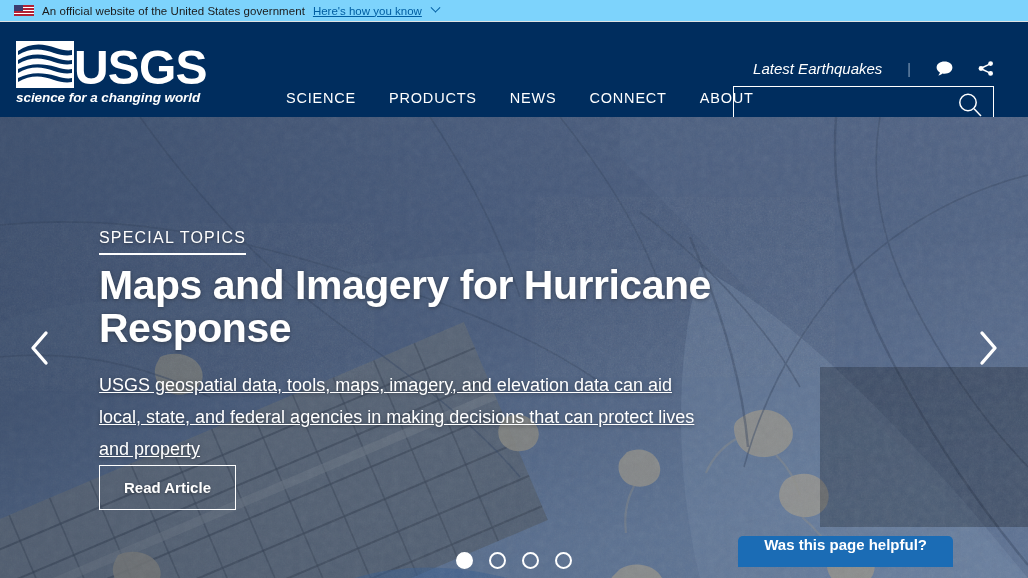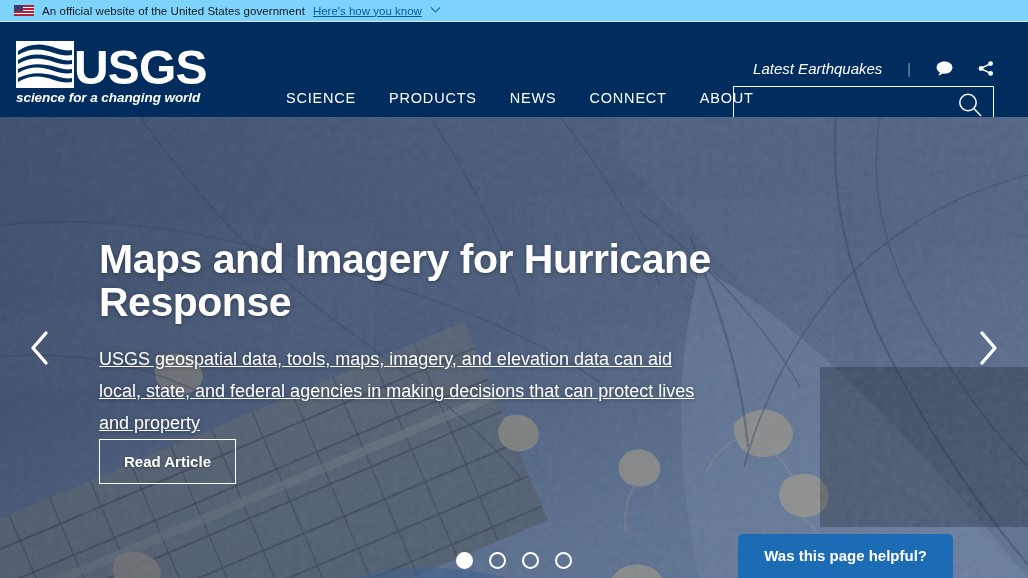--- a/index.html
+++ b/index.html
@@ -156,24 +156,24 @@
     position:absolute; left:50%; transform:translateX(-50%);
     bottom:9px; display:flex; gap:16px; z-index:6;
   }
   .dot {
     width:17px; height:17px; border-radius:50%;
     border:2px solid #ffffff; background:transparent; cursor:pointer;
   }
   .dot.active { background:#ffffff; }
 
   .feedback-btn {
-    position:absolute; right:75px; bottom:0; z-index:7;
+    position:absolute; right:75px; bottom:11px; z-index:7;
     background:#1b6cb5; color:#ffffff;
     font-size:15px; font-weight:bold;
-    padding:13px 26px 14px;
+    padding:0 26px 14px;
     border:none; border-radius:5px 5px 0 0; cursor:pointer;
     font-family:"Liberation Sans", sans-serif;
   }
 </style>
 </head>
 <body>
 
 <div class="gov-banner">
   <span class="flag-icon">
     <span class="stripes"></span>
@@ -364,20 +364,21 @@
 
       <g transform="rotate(-22 632 562)" opacity="0.62">
         <text x="612" y="575" font-family="Liberation Serif, serif" font-size="30" font-style="italic" fill="#2c4a7a">N</text>
       </g>
     </g>
   </svg>
 
   <div class="hero-overlay"></div>
 
   <div class="hero-content">
+    <div><span class="eyebrow">SPECIAL TOPICS</span></div>
     <h1 class="hero-title">Maps and Imagery for Hurricane Response</h1>
     <p class="hero-desc">USGS geospatial data, tools, maps, imagery, and elevation data can aid local, state, and federal agencies in making decisions that can protect lives and property</p>
     <button class="read-btn">Read Article</button>
   </div>
 
   <div class="arrow arrow-prev">
     <svg width="26" height="38" viewBox="0 0 26 38">
       <polyline points="19,4 6,19 19,34" stroke="#ffffff" stroke-width="3.4" fill="none" stroke-linecap="round" stroke-linejoin="round"></polyline>
     </svg>
   </div>

